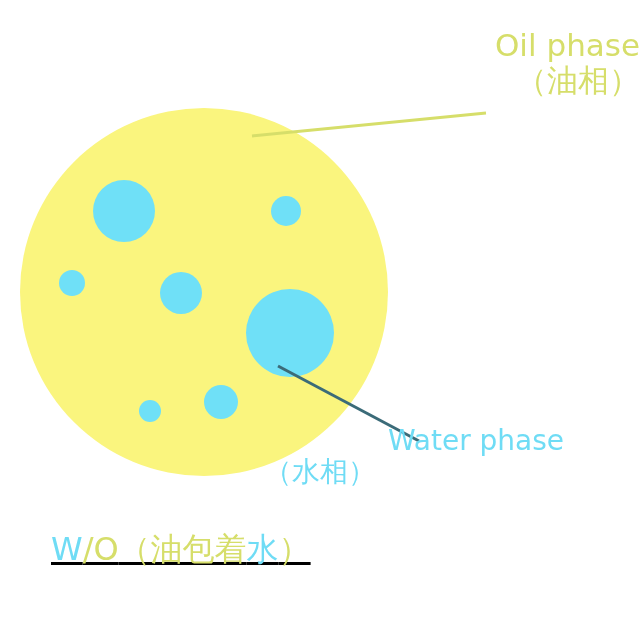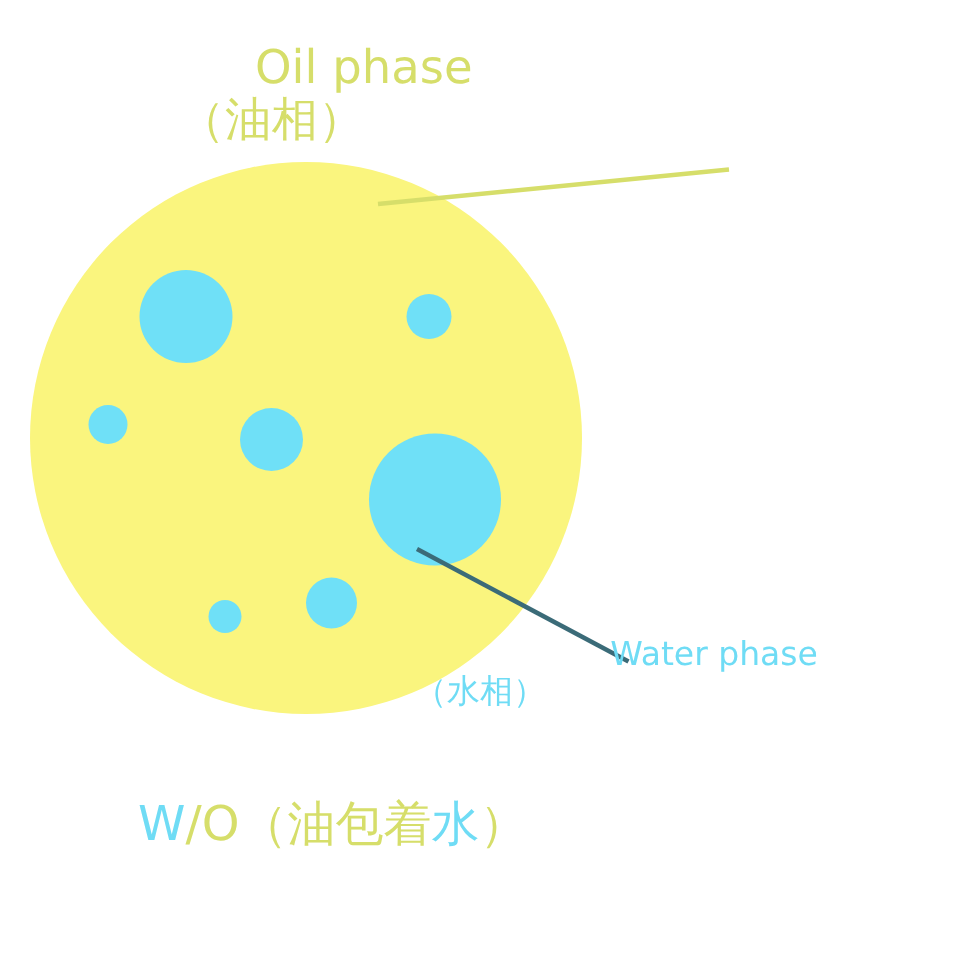--- a/index.html
+++ b/index.html
@@ -28,46 +28,47 @@
   }
   .label {
     position: absolute;
     white-space: nowrap;
     line-height: 1.12;
   }
   .label-oil {
     left: 0;
     top: 28px;
     width: 640px;
-    text-align: left;
+    text-align: right;
     font-size: 31px;
     color: #D6DE6A;
   }
   .label-oil .ln1 { display: block; padding-left: 170px; }
   .label-oil .ln2 { display: block; padding-left: 119px; }
 
   .label-water {
     left: 0;
     top: 425px;
     width: 640px;
     text-align: center;
-    font-size: 22px;
+    font-size: 28px;
     color: #6FDCF5;
   }
   .label-water .ln1 { display: block; padding-left: 312px; }
   .label-water .ln2 { display: block; }
 
   .label-wo {
     left: 0;
     top: 532px;
     width: 640px;
     font-size: 32px;
     text-align: left;
-    padding-left: 92px;
+    padding-left: 51px;
     box-sizing: border-box;
+    text-decoration: underline;
   }
   .seg-cyan { color: #6FDCF5; }
   .seg-olive { color: #D6DE6A; }
 </style>
 </head>
 <body>
 
 <div id="stage">
 
   <svg id="diagram-svg" viewBox="0 0 640 640">

